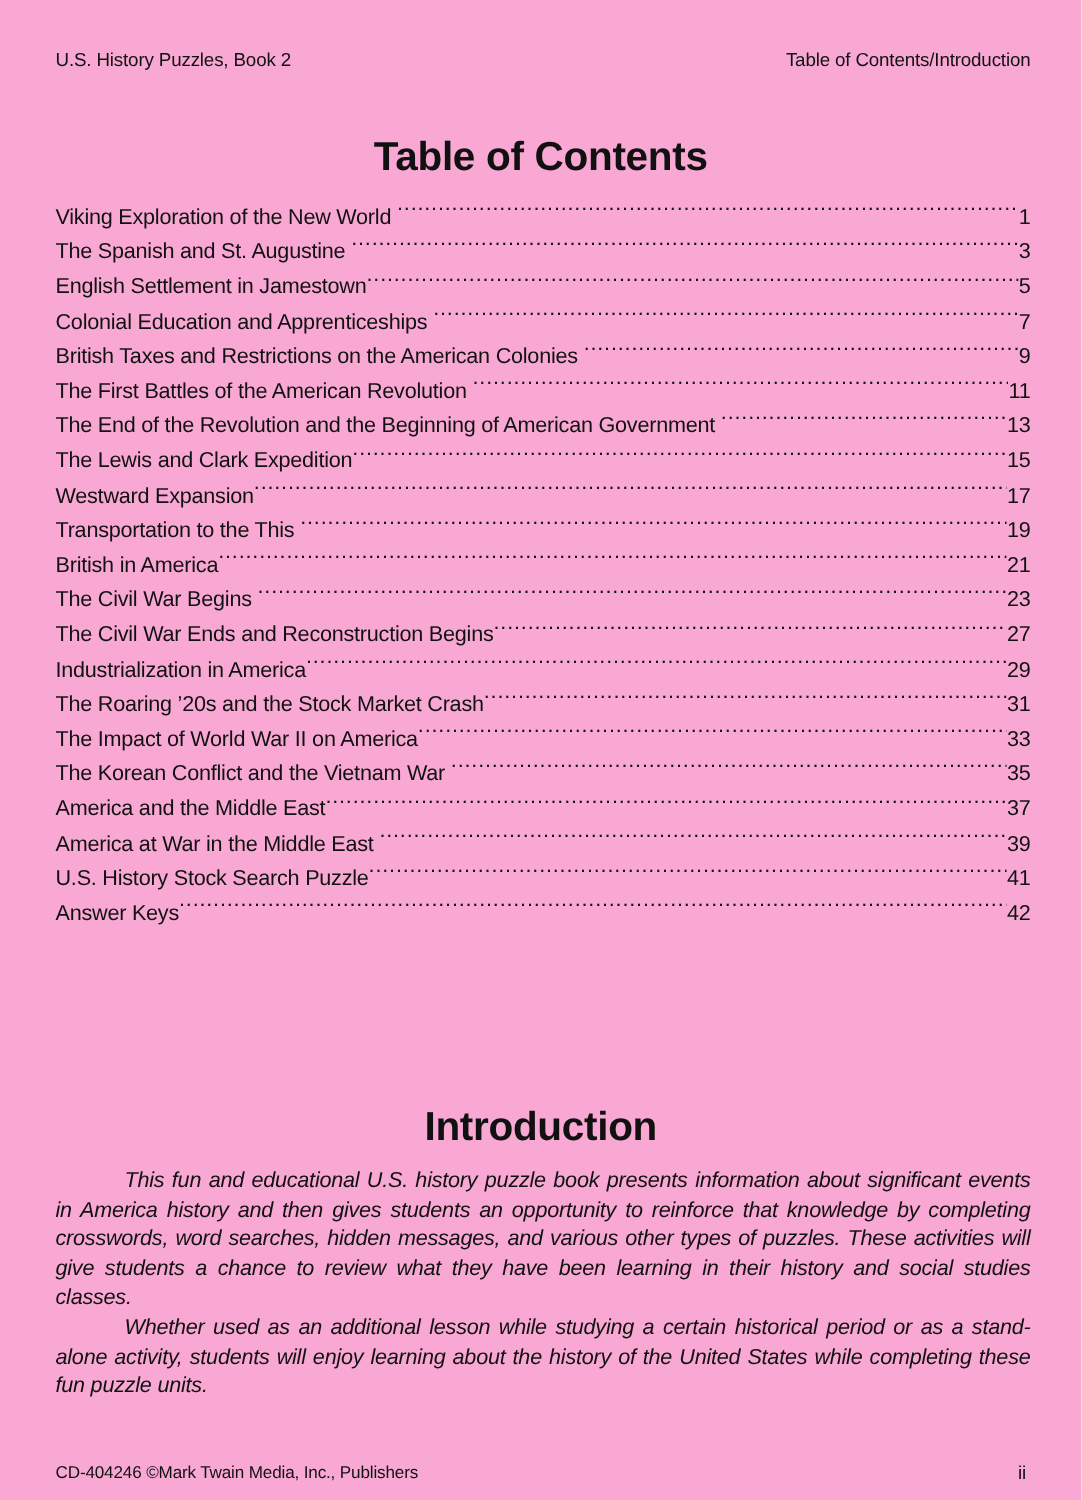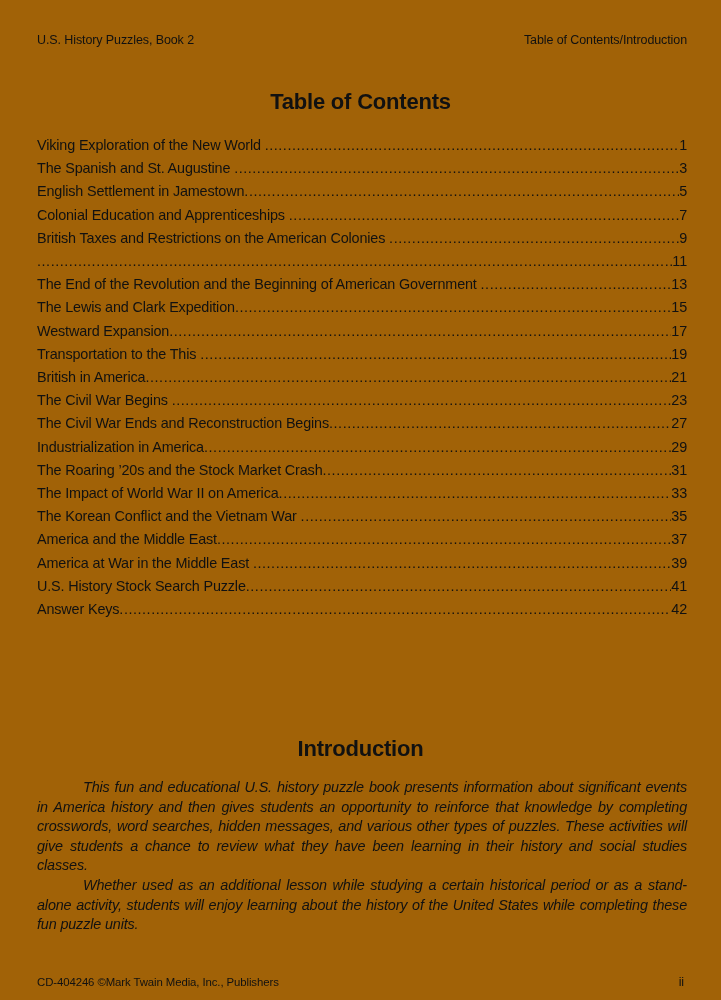--- a/index.html
+++ b/index.html
@@ -4,21 +4,21 @@
 <style>
   html, body {
     margin: 0;
     padding: 0;
     background: #ffffff;
   }
   .page {
     position: relative;
     width: 721px;
     height: 1000px;
-    background: #a16207;
+    background: #f9a8d4;
     font-family: "Liberation Sans", sans-serif;
     color: #111111;
     overflow: hidden;
     box-sizing: border-box;
   }
 
   
   .runhead {
     position: absolute;
     top: 33px;
@@ -30,21 +30,21 @@
     font-size: 12.5px;
     line-height: 15px;
     letter-spacing: -0.1px;
   }
   .runhead-left  { white-space: nowrap; }
   .runhead-right { white-space: nowrap; }
 
   
   .section-title {
     text-align: center;
-    font-size: 22px;
+    font-size: 27px;
     font-weight: bold;
     letter-spacing: -0.2px;
   }
   #toc-title {
     position: absolute;
     top: 89px;
     left: 0;
     right: 0;
   }
   #intro-title {
@@ -56,21 +56,21 @@
 
   
   .toc {
     position: absolute;
     top: 134px;
     left: 37px;
     width: 650px;
   }
   .toc-entry {
     display: flex;
-    align-items: flex-end;
+    align-items: flex-start;
     font-size: 14.4px;
     line-height: 23.2px;
     letter-spacing: -0.15px;
     white-space: nowrap;
   }
   .toc-label { flex: 0 0 auto; }
   .toc-leader {
     flex: 1 1 auto;
     overflow: hidden;
     margin: 0 0 0 0;
@@ -174,20 +174,21 @@
         <span class="toc-label">Colonial Education and Apprenticeships</span>
         <span class="toc-leader"></span>
         <span class="toc-page">7</span>
       </div>
       <div class="toc-entry gapped">
         <span class="toc-label">British Taxes and Restrictions on the American Colonies</span>
         <span class="toc-leader"></span>
         <span class="toc-page">9</span>
       </div>
       <div class="toc-entry gapped">
+        <span class="toc-label">The First Battles of the American Revolution</span>
         <span class="toc-leader"></span>
         <span class="toc-page">11</span>
       </div>
       <div class="toc-entry gapped">
         <span class="toc-label">The End of the Revolution and the Beginning of American Government</span>
         <span class="toc-leader"></span>
         <span class="toc-page">13</span>
       </div>
       <div class="toc-entry">
         <span class="toc-label">The Lewis and Clark Expedition</span>

